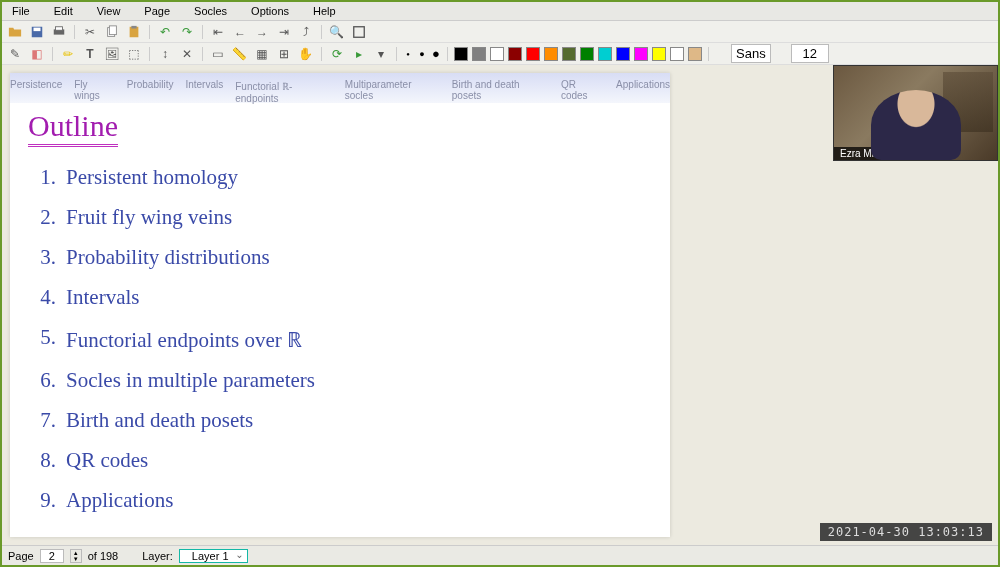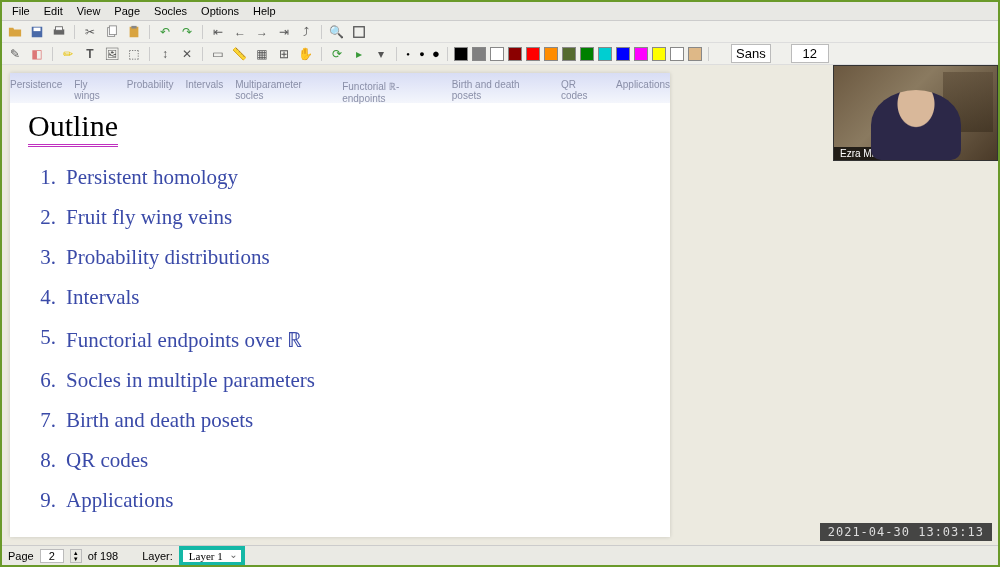--- a/index.html
+++ b/index.html
@@ -1,20 +1,20 @@
 <!DOCTYPE html>
 <html><head>
 <meta charset="utf-8">
 <style>
   * { box-sizing: border-box; margin: 0; padding: 0; }
   html, body { width: 1000px; height: 567px; overflow: hidden; font-family: Arial, sans-serif; }
   body { background: #f4f4f0; border: 2px solid #6a9a2a; display: flex; flex-direction: column; }
 
   
-  .menubar { display: flex; gap: 2px; padding: 1px 4px; font-size: 11px; background: #e8e8e4; border-bottom: 1px solid #ccc; }
+  .menubar { display: flex; gap: 12px; padding: 1px 4px; font-size: 11px; background: #e8e8e4; border-bottom: 1px solid #ccc; }
   .menubar span { padding: 2px 6px; cursor: default; }
 
   
   .toolbar { display: flex; align-items: center; gap: 4px; padding: 2px 4px; background: #f0f0ec; border-bottom: 1px solid #ddd; height: 22px; }
   .tbtn { width: 18px; height: 18px; display: flex; align-items: center; justify-content: center; font-size: 12px; color: #555; cursor: pointer; border-radius: 2px; }
   .tsep { width: 1px; height: 14px; background: #ccc; margin: 0 2px; }
   .swatch { width: 14px; height: 14px; border: 1px solid #888; cursor: pointer; }
   .dotbtn { width: 10px; display:flex; align-items:center; justify-content:center; }
   .fontbox { font-size: 13px; border: 1px solid #bbb; background: #fff; padding: 1px 4px; margin-left: 16px; }
 
@@ -22,21 +22,21 @@
   .main { flex: 1; display: flex; background: #eceae0; position: relative; }
   .canvas-wrap { flex: 1; display: flex; padding: 8px; overflow: hidden; }
   .page { width: 660px; height: 100%; background: #fff; box-shadow: 0 0 4px rgba(0,0,0,0.15); position: relative; }
   .page-top { height: 30px; background: linear-gradient(#d8ddf5, #f4f6fc); }
 
   
   .slidenav { position: absolute; top: 6px; left: 0; right: 0; display: flex; gap: 12px; justify-content: center; font-size: 10px; color: #8a8fa8; }
   .slidenav span { cursor: default; }
 
   .slide-body { padding: 6px 18px 0 18px; }
-  .outline-title { font-size: 30px; color: #000000; font-family: Georgia, serif; border-bottom: 3px double #c030c0; display: inline-block; padding-bottom: 1px; margin-bottom: 18px; }
+  .outline-title { font-size: 30px; color: #a21caf; font-family: Georgia, serif; border-bottom: 3px double #c030c0; display: inline-block; padding-bottom: 1px; margin-bottom: 18px; }
 
   .outline-list { list-style: none; }
   .outline-list li { font-size: 21px; color: #3a4aa8; font-family: Georgia, 'Times New Roman', serif; margin-bottom: 15px; display: flex; }
   .outline-list .num { width: 28px; text-align: right; margin-right: 10px; } 
 
   
   .webcam { position: absolute; top: 0; right: 0; width: 165px; height: 96px; background: linear-gradient(135deg,#6b5840 0%, #8a7a60 40%, #4a3a28 100%); border: 1px solid #333; }
   .webcam::after{ 
     content:""; position:absolute; left:50%; bottom:0; transform:translateX(-50%);
     width:90px; height:70px; border-radius:50% 50% 10px 10px;
@@ -45,21 +45,21 @@
   }
   .webcam .shelf{position:absolute; right:4px; top:6px; width:50px; height:60px; background:linear-gradient(#5a4a36,#3a2e1e); opacity:.6;}
   .webcam-label { position: absolute; bottom: 0; left: 0; background: rgba(0,0,0,0.75); color: #fff; font-size: 10px; padding: 1px 6px; }
 
   
   .timestamp { position: absolute; bottom: 4px; right: 6px; background: rgba(40,40,40,0.85); color: #ddd; font-size: 12px; font-family: monospace; padding: 2px 8px; letter-spacing: 1px; }
 
   
   .statusbar { display: flex; align-items: center; gap: 6px; padding: 2px 6px; font-size: 11px; background: #eaeae4; border-top: 1px solid #ccc; height: 20px; }
   .statusbar input.pn { width: 24px; font-size: 11px; text-align: center; border: 1px solid #bbb; }
-  .statusbar .layerbox { border: 4px solid #14b8a6; background: #fff; padding: 0 18px 0 6px; position: relative; font-family: Liberation Serif, serif; }
+  .statusbar .layerbox { border: 1px solid #14b8a6; background: #fff; padding: 0 18px 0 12px; position: relative; }
   .statusbar .layerbox::after { content: "⌄"; position: absolute; right: 3px; top: -1px; font-size: 10px; color: #666; }
   .spin { display:inline-flex; flex-direction:column; font-size:6px; line-height:6px; border:1px solid #bbb; }
   .spin span{padding:0 2px; cursor:pointer;}
 
   svg { width: 14px; height: 14px; }
 </style>
 </head>
 <body>
 
 <div class="menubar">
@@ -169,22 +169,22 @@
 
 <div class="main">
   <div class="canvas-wrap">
     <div class="page">
       <div class="page-top"></div>
       <div class="slidenav">
         <span>Persistence</span>
         <span>Fly wings</span>
         <span>Probability</span>
         <span>Intervals</span>
+        <span>Functorial ℝ-endpoints</span>
         <span>Multiparameter socles</span>
-        <span>Functorial ℝ-endpoints</span>
         <span>Birth and death posets</span>
         <span>QR codes</span>
         <span>Applications</span>
       </div>
       <div class="slide-body">
         <div class="outline-title">Outline</div>
         <ol class="outline-list">
           <li>
               <span class="num">1.</span>
               <span>Persistent homology</span>

